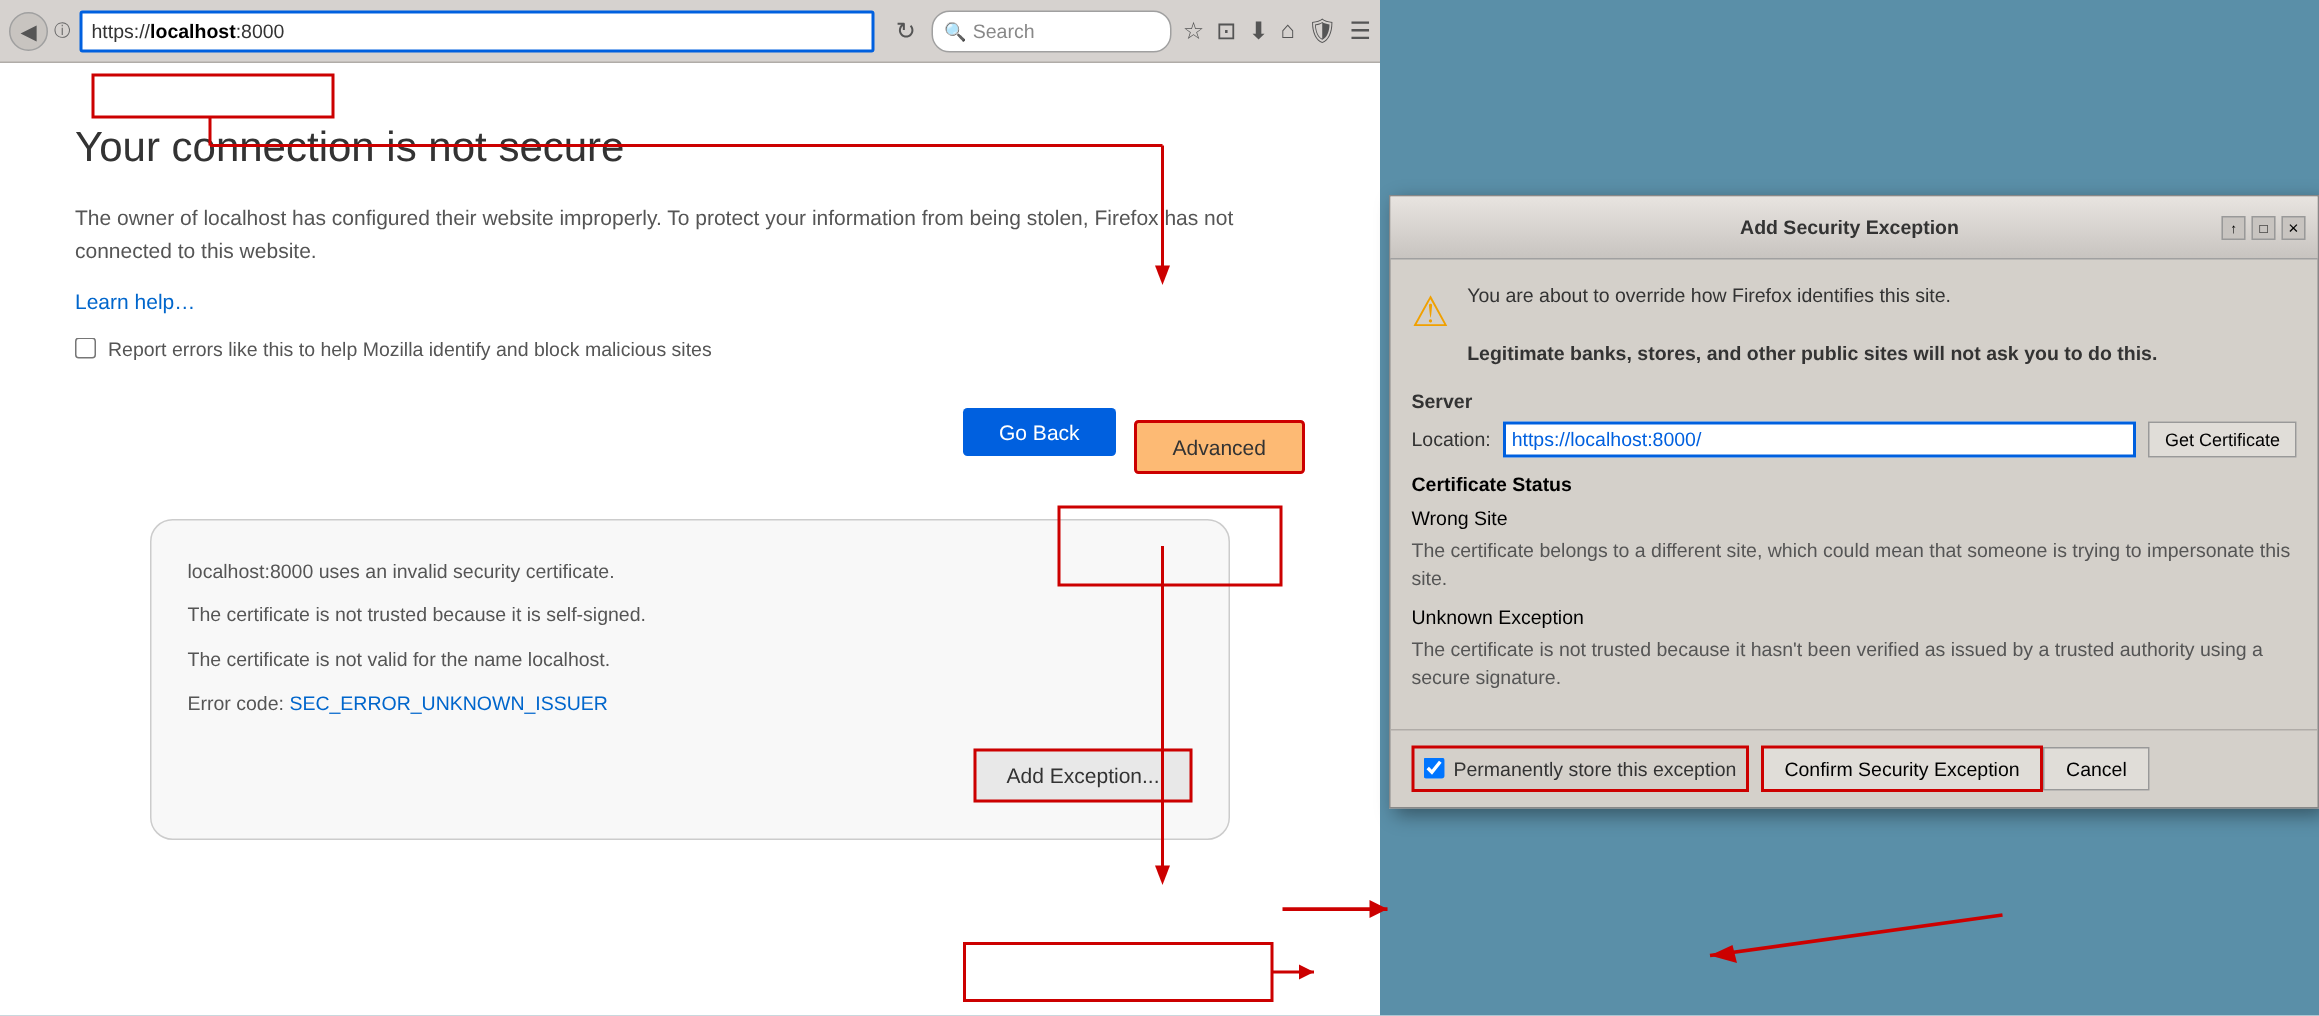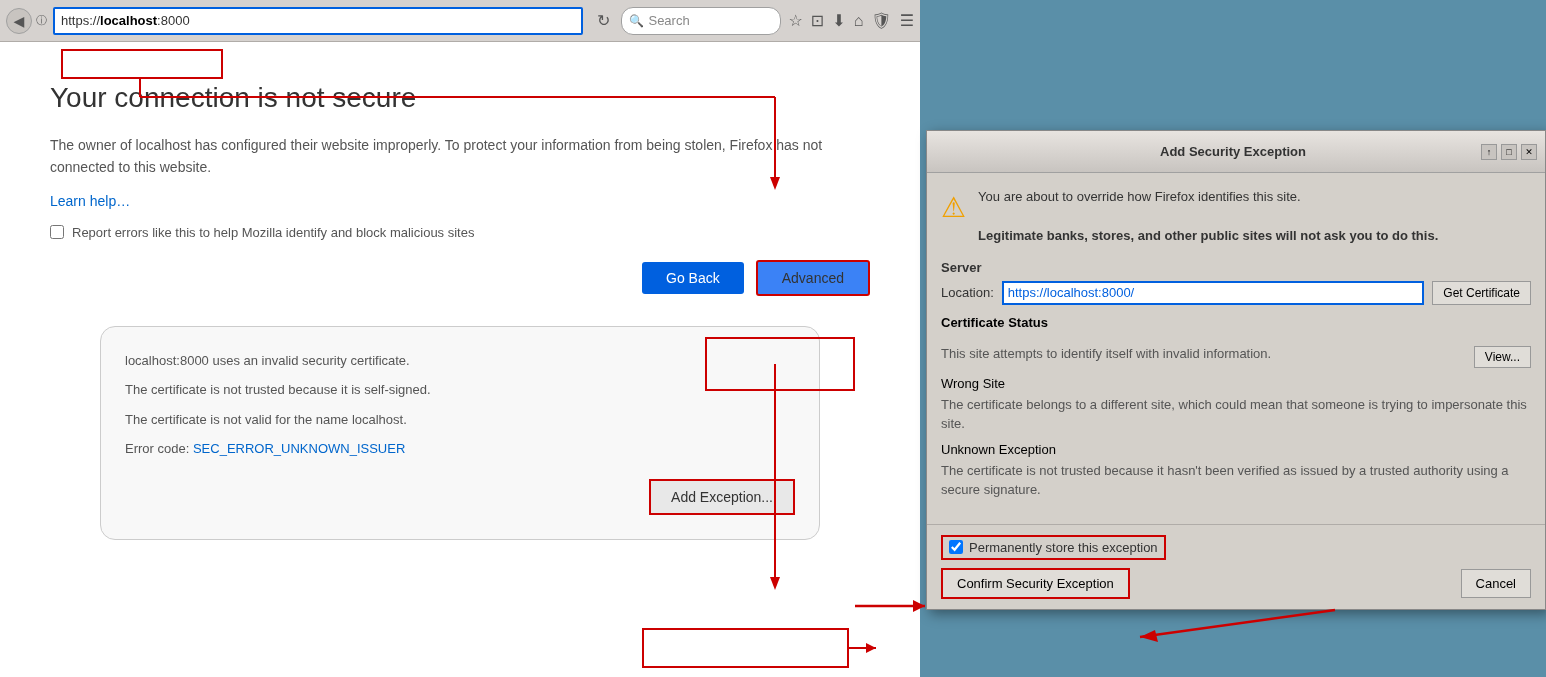--- a/index.html
+++ b/index.html
@@ -164,27 +164,28 @@
       background: #0060df;
       color: white;
       border: none;
       padding: 8px 24px;
       font-size: 14px;
       border-radius: 3px;
       cursor: pointer;
     }
 
     .btn-advanced {
-      background: #3b82f6;
+      background: #fdba74;
       color: #333;
       border: 2px solid #cc0000;
       padding: 8px 24px;
       font-size: 14px;
       border-radius: 3px;
       cursor: pointer;
+      margin-top: 20px;
     }
 
     
     .advanced-panel {
       border: 1px solid #ccc;
       background: #f8f8f8;
       margin: 0 50px;
       padding: 24px;
       border-radius: 15px;
     }
@@ -337,21 +338,21 @@
       white-space: nowrap;
     }
 
     .cert-status-section {
       margin-bottom: 10px;
     }
 
     .cert-status-title {
       font-weight: bold;
       font-size: 13px;
-      margin-bottom: 16px;
+      margin-bottom: 0;
     }
 
     .cert-status-text {
       font-size: 13px;
       color: #555;
       margin-bottom: 6px;
     }
 
     .btn-view {
       float: right;
@@ -414,21 +415,20 @@
     .btn-cancel {
       background: #e0ddd8;
       border: 1px solid #999;
       padding: 6px 14px;
       font-size: 13px;
       cursor: pointer;
     }
 
     .dialog-footer-inner {
       display: flex;
-      flex-direction: column;
       gap: 8px;
       width: 100%;
     }
 
     .footer-top-row {
       display: flex;
       justify-content: flex-start;
     }
 
     .footer-bottom-row {
@@ -540,24 +540,20 @@
       <div class="dialog-section-title">Server</div>
       <div class="location-row">
         <span class="location-label">Location:</span>
         <input type="text" class="location-input" value="https://localhost:8000/" style="">
         <button class="btn-get-cert">Get Certificate</button>
       </div>
     </div>
 
     <div class="cert-status-section">
       <div class="cert-status-title">Certificate Status</div>
-      <div style="display:flex; justify-content:space-between; align-items:flex-start;">
-        <span class="cert-status-text">This site attempts to identify itself with invalid information.</span>
-        <button class="btn-view">View...</button>
-      </div>
 
       <div class="cert-sub-section">
         <div class="cert-sub-title">Wrong Site</div>
         <div class="cert-sub-text">The certificate belongs to a different site, which could mean that someone is trying to impersonate this site.</div>
       </div>
 
       <div class="cert-sub-section">
         <div class="cert-sub-title">Unknown Exception</div>
         <div class="cert-sub-text">The certificate is not trusted because it hasn't been verified as issued by a trusted authority using a secure signature.</div>
       </div>

